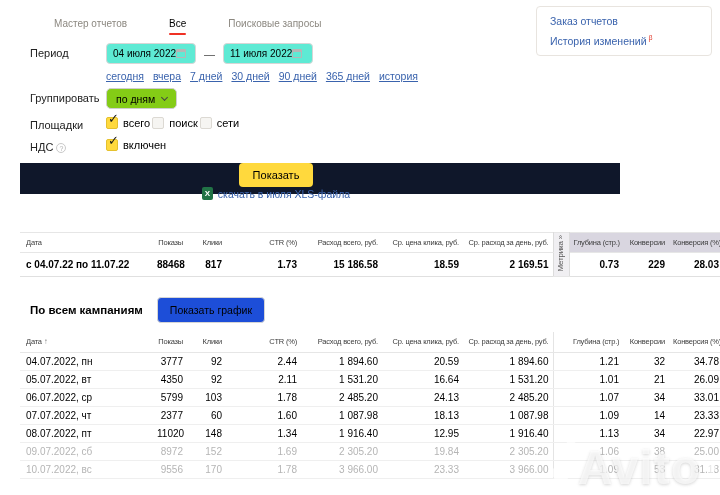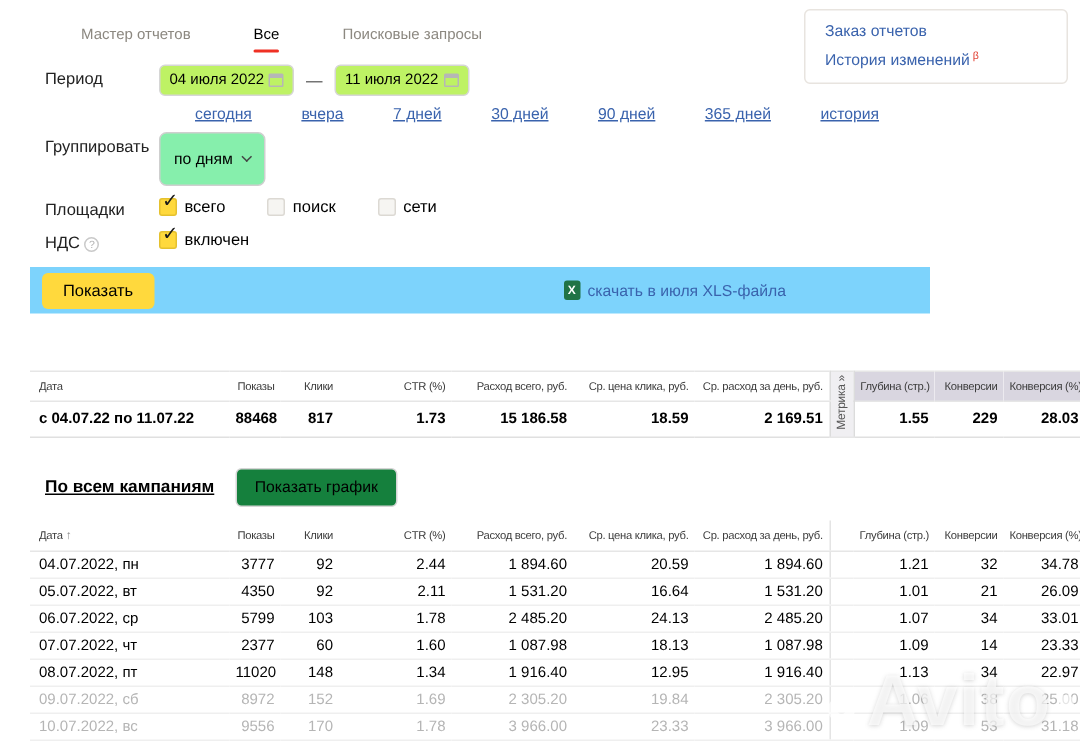--- a/index.html
+++ b/index.html
@@ -21,43 +21,43 @@
   .tab.active { color:#000; font-weight:400; }
   .tab.active::after { content:""; position:absolute; left:0; right:0; bottom:-6px;
     height:2px; background:#ef3124; border-radius:1px; }
 
   
   .filters { margin:14px 0 0 10px; font-size:11px; }
   .frow { display:flex; align-items:flex-start; margin-bottom:6px; }
   .flabel { width:76px; padding-top:4px; color:#222; flex:0 0 76px; }
   .dates { display:flex; align-items:center; gap:8px; }
   .dinput { width:90px; height:21px; border:1px solid #d6d6d6; border-radius:4px;
-    display:inline-flex; align-items:center; justify-content:space-between;
-    padding:0 6px; font-size:10px; background:#bef264; cursor:text; }
+    display:inline-flex; align-items:center; 
+    padding:0 6px; font-size:10px; background:#5eead4; cursor:text; }
   .cal { width:10px; height:9px; border:1px solid #b6b6b6; border-top-width:3px;
     border-radius:1px; flex:0 0 10px; cursor:pointer; }
   .dash { color:#444; font-size:11px; }
   .quick { margin-top:6px; display:flex; gap:9px; }
-  .quick span { color:#3a63ad; font-size:10.5px; text-decoration:underline; cursor:pointer;margin-left:24px; }
-  .select { height:36px; border:1px solid #cfcfcf; border-radius:5px; background:#86efac;
+  .quick span { color:#3a63ad; font-size:10.5px; text-decoration:underline; cursor:pointer; }
+  .select { height:21px; border:1px solid #cfcfcf; border-radius:5px; background:#84cc16;
     padding:0 9px; font-size:10.5px; display:inline-flex; align-items:center; gap:7px; cursor:pointer; }
   .chev { width:5px; height:5px; border-right:1px solid #444; border-bottom:1px solid #444;
     transform:rotate(45deg); margin-top:-3px; }
-  .cbrow { display:flex; align-items:flex-start; gap:28px; padding-top:2px; }
+  .cbrow { display:flex; align-items:flex-start; gap:2px; padding-top:2px; }
   .cbitem { display:flex; align-items:center; gap:5px; cursor:pointer; }
   .cb { width:12px; height:12px; border-radius:2px; background:#f6f5f2; border:1px solid #dcd9d3; position:relative; }
   .cb.checked { background:#ffd93d; border-color:#e5c12e; }
   .cb.checked::after { content:"✓"; position:absolute; top:-7px; left:1px;
     font-size:13px; font-weight:700; color:#1a1a1a; }
   .help { display:inline-block; width:10px; height:10px; border:1px solid #c9c9c9;
     border-radius:50%; color:#b0b0b0; font-size:7px; line-height:9px; text-align:center;
     margin-left:3px; cursor:pointer; }
 
-  .actionbar { margin-top:10px; width:600px; height:31px; background:#7dd3fc;
-    display:flex; align-items:center; justify-content:space-between; padding:0 96px 0 8px; }
+  .actionbar { margin-top:10px; width:600px; height:31px; background:#0f172a;
+    display:flex; align-items:center; justify-content:space-between; padding:0 96px 0 8px;flex-direction:column; }
   .show-btn { background:#ffd93d; border:none; border-radius:4px; padding:6px 14px;
     font-size:11px; font-family:inherit; cursor:pointer; }
   .xls { display:flex; align-items:center; gap:5px; color:#3a63ad; font-size:10.5px;
     text-decoration:none; cursor:pointer; }
   .xls-ico { width:11px; height:13px; background:#217346; color:#fff; font-size:8px;
     font-weight:700; text-align:center; line-height:13px; border-radius:2px; }
 
   
   table.tbl { border-collapse:collapse; table-layout:fixed; width:682px; }
   .tbl th { font-weight:400; font-size:7.5px; letter-spacing:-0.2px; color:#3c3c3c;
@@ -71,22 +71,22 @@
   .sum .hrow th { border-bottom:1px solid #e6e6e6; }
   .sum .trow { height:24px; }
   .sum .trow td { font-weight:700; border-bottom:1px solid #e0e0e0; }
   .shade { background:#d9d6e0; }
   th.metrika { background:#f0eff2; border-left:1px solid #dcdcdc; border-right:1px solid #dcdcdc;
     border-bottom:1px solid #e0e0e0; padding:0; text-align:center; vertical-align:middle; cursor:pointer; }
   .vert { writing-mode:vertical-rl; transform:rotate(180deg); font-size:8px; color:#555;
     display:inline-block; line-height:14px; }
 
   .section-head { margin:20px 0 0 10px; display:flex; align-items:center; gap:14px; }
-  .sec-title { font-size:11.5px; font-weight:700;text-decoration:underline; }
-  .chart-btn { border:1px solid #d5d5d5; background:#15803d; border-radius:4px;
+  .sec-title { font-size:11.5px; font-weight:700; }
+  .chart-btn { border:1px solid #d5d5d5; background:#1d4ed8; border-radius:4px;
     padding:6px 12px; font-size:10.5px; font-family:inherit; cursor:pointer; }
 
   .main { margin-top:9px; }
   .main thead tr { height:20px; }
   .main thead th { border-bottom:1px solid #e6e6e6; cursor:pointer; }
   .sort { font-size:8px; color:#8a8a8a; margin-left:2px; letter-spacing:0; }
   .main tbody tr { height:18px; }
   .main tbody td { border-bottom:1px solid #efefef; }
   .main tbody tr.muted td { color:#b5b5b5; }
 
@@ -218,21 +218,21 @@
 
       </tr>
       <tr class="trow">
         <td class="date">с 04.07.22 по 11.07.22</td>
         <td class="num">88468</td>
         <td class="num">817</td>
         <td class="num">1.73</td>
         <td class="num">15 186.58</td>
         <td class="num">18.59</td>
         <td class="num">2 169.51</td>
-        <td class="num">1.55</td>
+        <td class="num">0.73</td>
         <td class="num">229</td>
         <td class="num">28.03</td>
 
       </tr>
     </tbody>
   </table>
 
   <div class="section-head">
     <span class="sec-title">По всем кампаниям</span>
     <button class="chart-btn">Показать график</button>

